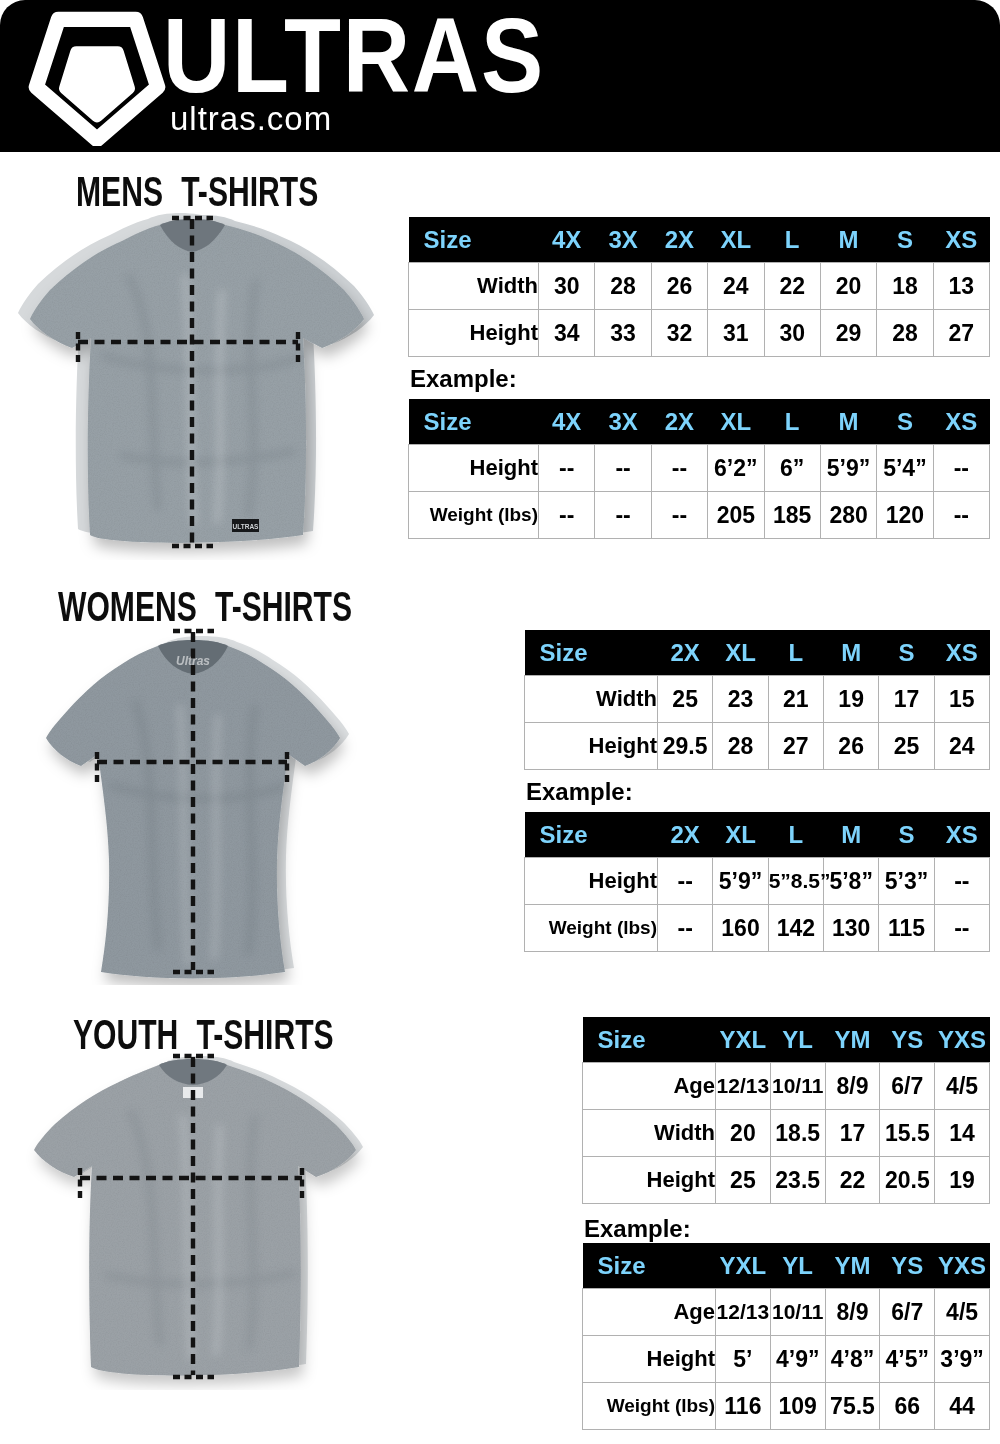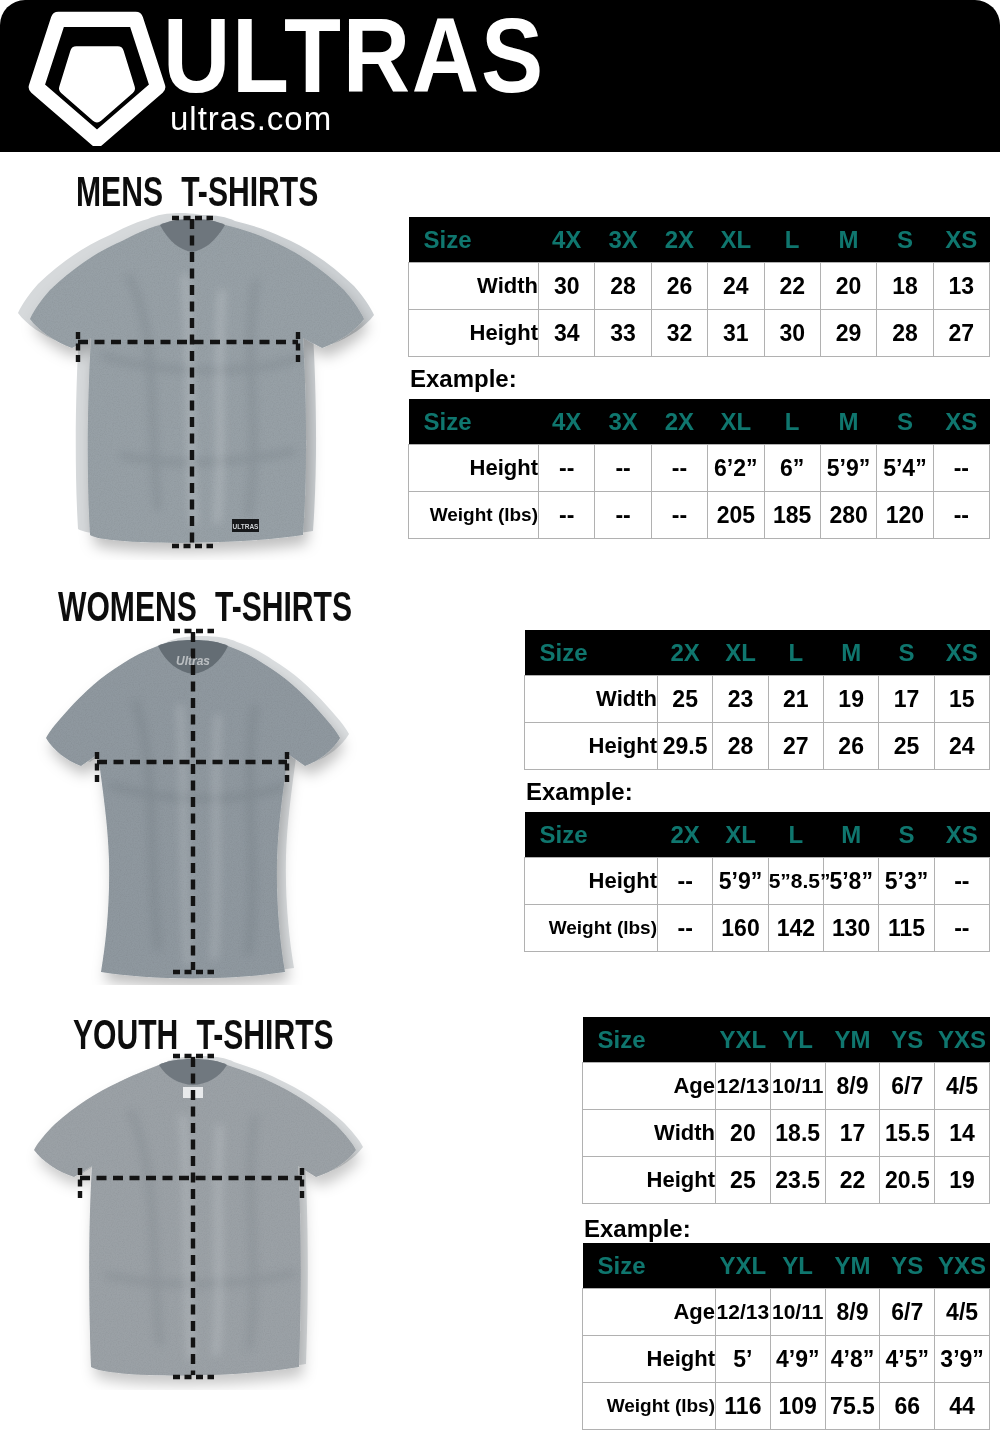--- a/index.html
+++ b/index.html
@@ -29,21 +29,21 @@
 
   
   .example{position:absolute;font-size:24px;font-weight:700;color:#000;}
   .ex-mens{left:410px;top:365px;}
   .ex-womens{left:526px;top:778px;}
   .ex-youth{left:584px;top:1215px;}
 
   
   .tbl{position:absolute;}
   .tbl table{width:100%;border-collapse:collapse;table-layout:fixed;}
-  .tbl th{background:#000;color:#0f766e;font-size:24px;font-weight:700;height:45px;
+  .tbl th{background:#000;color:#7dd3fc;font-size:24px;font-weight:700;height:45px;
           text-align:center;padding:0;border:0;}
   .tbl th.label-col{text-align:left;padding-left:15px;}
   .tbl td{background:#fff;border:1px solid #b1b1b1;height:46px;text-align:center;
           font-size:23px;font-weight:700;color:#000;padding:0;}
   .tbl td.row-label{text-align:right;padding-left:14px;font-size:22px;}
   .tbl td.row-label.wrap{font-size:19px;line-height:1.05;}
   .tbl td.small{font-size:21px;}
   .w-mens{width:582px;}   .w-mens  th:first-child{width:115px;}
   .w-womens{width:466px;} .w-womens th:first-child{width:118px;}
   .w-youth{width:408px;}  .w-youth th:first-child{width:118px;}

